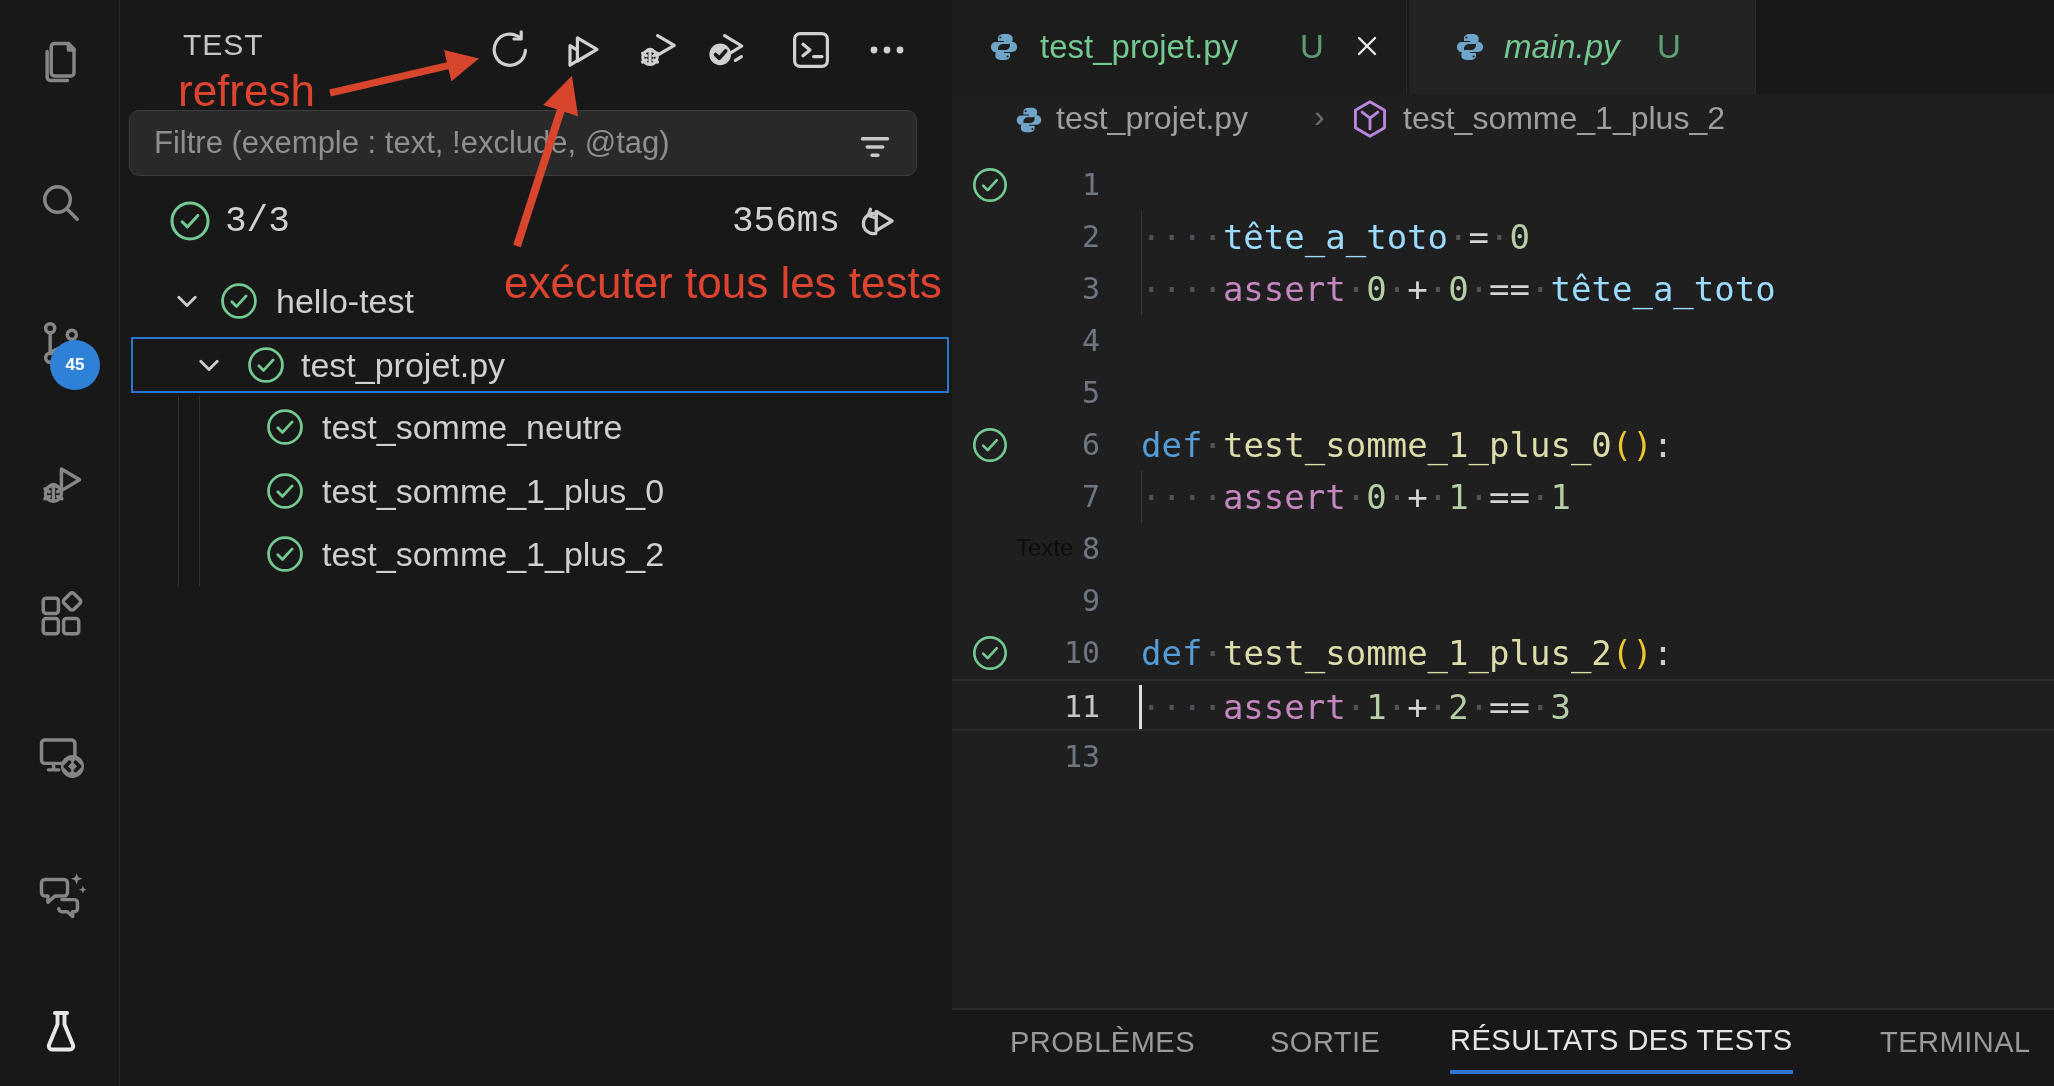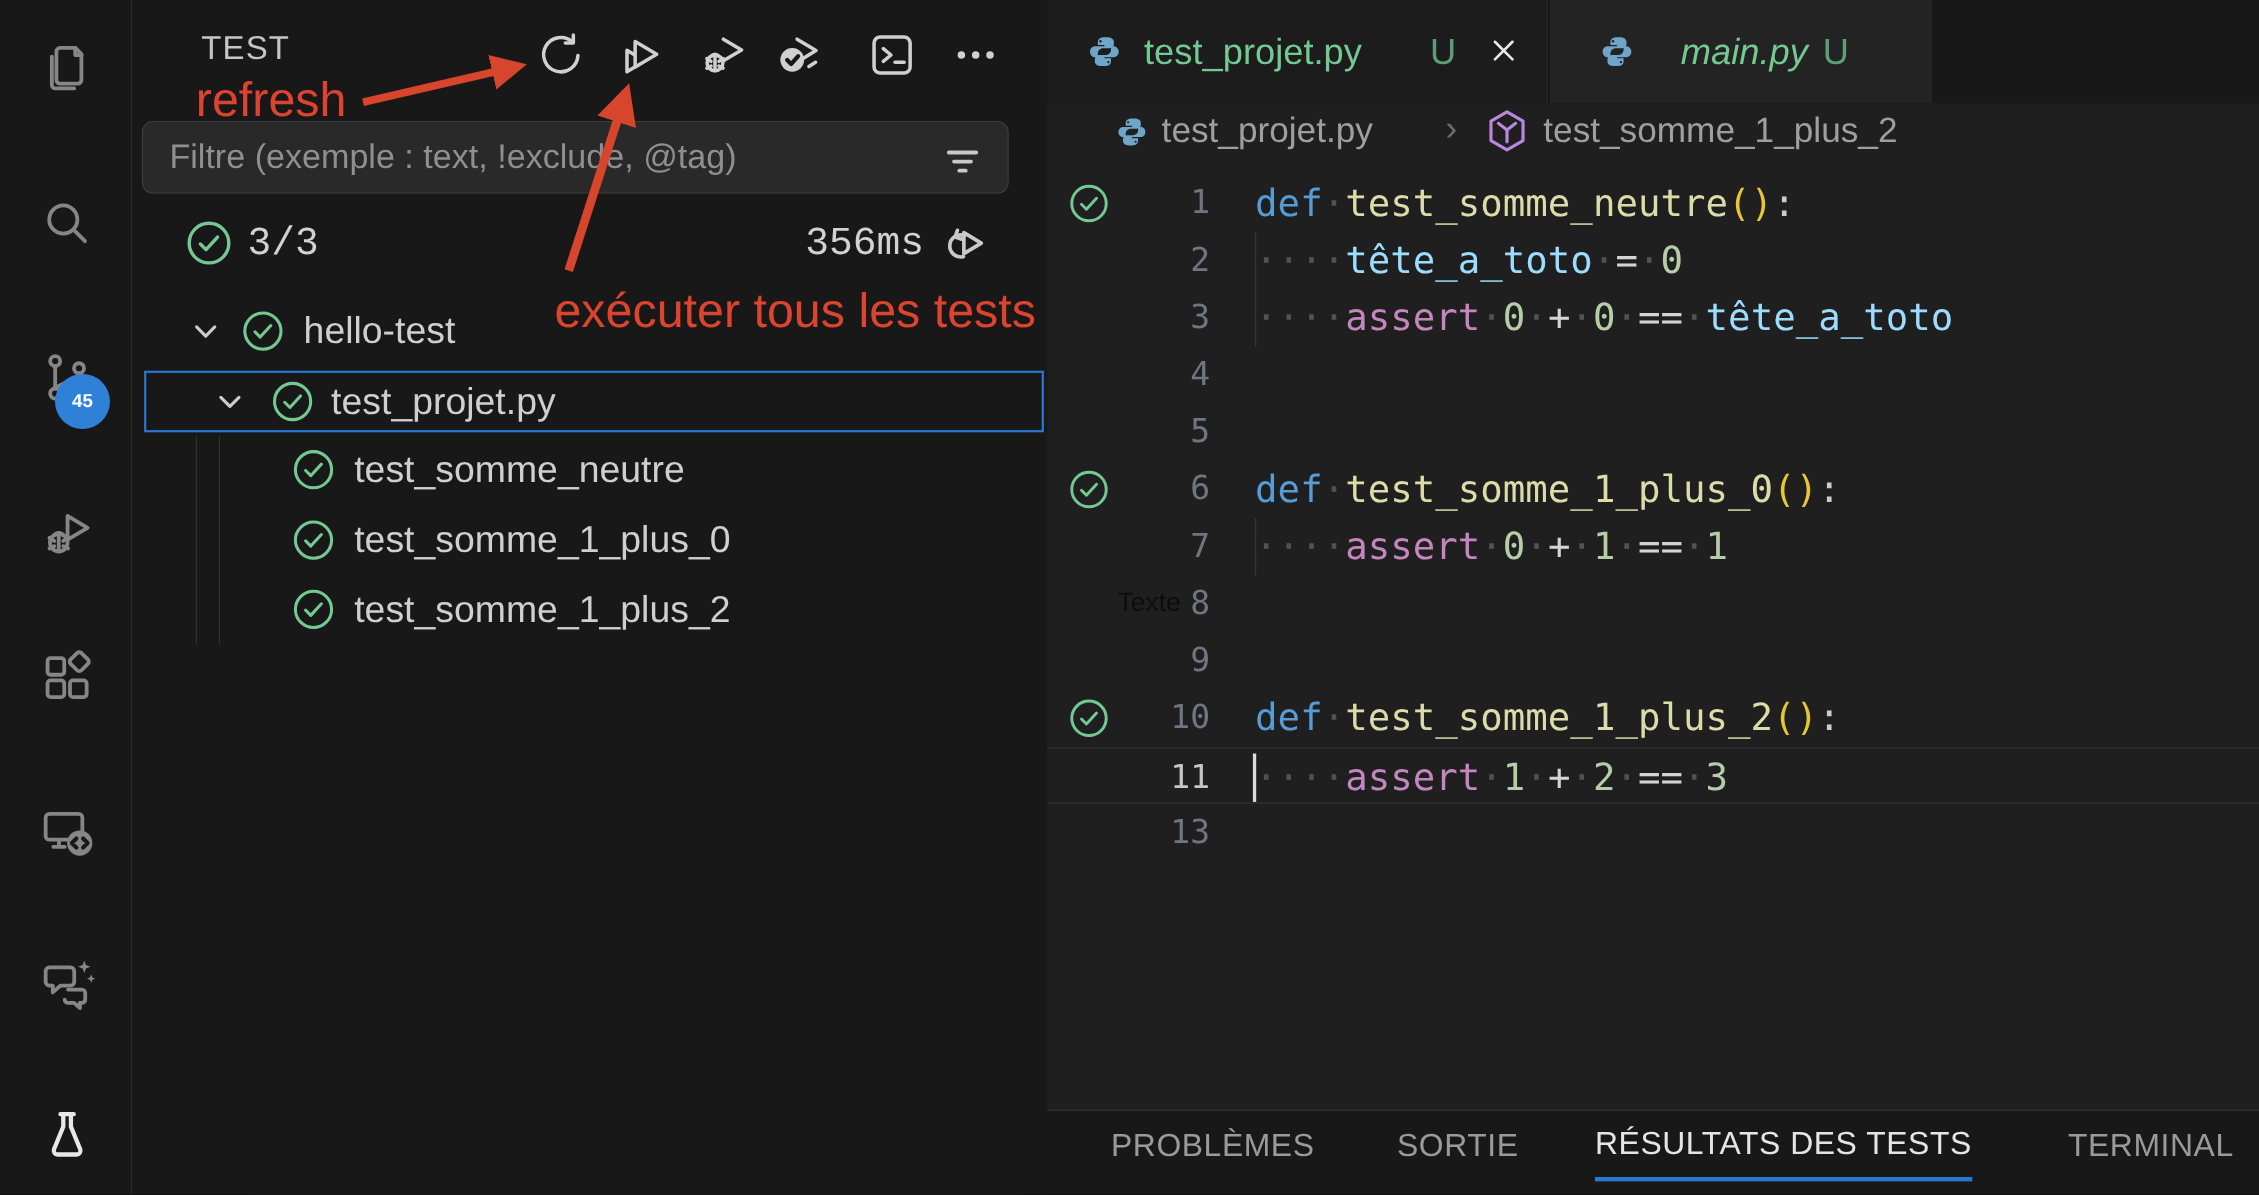--- a/index.html
+++ b/index.html
@@ -273,21 +273,21 @@
               <path d="M6 6l12 12M18 6 6 18" stroke-width="1.8"></path>
             </svg></span>
         </div>
         <div class="tab preview" style="left: 457px; width: 347px; background: rgb(35, 35, 35); border-right: 1px solid rgb(43, 43, 43);">
           <span class="pyicon" style="left: 45px;"><svg viewBox="0 0 24 24">
               <path fill="#6fa5c8" d="M11.9 2.2c-2.7 0-4.4 1.2-4.4 3.2v2.1h4.5v.8H5.7c-2 0-3.5 1.6-3.5 3.7s1.5 3.8 3.5 3.8h1.8v-2.5c0-2 1.7-3.6 3.7-3.6h4.3c1.7 0 3-1.4 3-3.1V5.4c0-2-1.9-3.2-4.6-3.2z"></path>
               <path fill="#6fa5c8" d="M12.1 21.8c2.7 0 4.4-1.2 4.4-3.2v-2.1H12v-.8h6.3c2 0 3.5-1.6 3.5-3.7s-1.5-3.8-3.5-3.8h-1.8v2.5c0 2-1.7 3.6-3.7 3.6H8.5c-1.7 0-3 1.4-3 3.1v1.2c0 2 1.9 3.2 4.6 3.2z"></path>
               <circle cx="9.3" cy="4.9" r=".8" fill="#1f1f1f"></circle>
               <circle cx="14.7" cy="19.1" r=".8" fill="#1f1f1f"></circle>
             </svg></span>
-          <span class="tab-label" style="left: 95px; margin-left: 24px;">main.py</span>
+          <span class="tab-label" style="left: 95px;">main.py</span>
           <span class="tab-git" style="left: 248px;">U</span>
         </div>
       </div>
     <div id="breadcrumb">
       <span id="crumb-pyicon"><svg viewBox="0 0 24 24">
             <path fill="#6fa5c8" d="M11.9 2.2c-2.7 0-4.4 1.2-4.4 3.2v2.1h4.5v.8H5.7c-2 0-3.5 1.6-3.5 3.7s1.5 3.8 3.5 3.8h1.8v-2.5c0-2 1.7-3.6 3.7-3.6h4.3c1.7 0 3-1.4 3-3.1V5.4c0-2-1.9-3.2-4.6-3.2z"></path>
             <path fill="#6fa5c8" d="M12.1 21.8c2.7 0 4.4-1.2 4.4-3.2v-2.1H12v-.8h6.3c2 0 3.5-1.6 3.5-3.7s-1.5-3.8-3.5-3.8h-1.8v2.5c0 2-1.7 3.6-3.7 3.6H8.5c-1.7 0-3 1.4-3 3.1v1.2c0 2 1.9 3.2 4.6 3.2z"></path>
             <circle cx="9.3" cy="4.9" r=".8" fill="#1f1f1f"></circle>
             <circle cx="14.7" cy="19.1" r=".8" fill="#1f1f1f"></circle>
           </svg></span>
@@ -299,21 +299,20 @@
           </svg></span>
       <span class="crumb" style="left:451px;">test_somme_1_plus_2</span>
     </div>
     <div id="code-area">
         <div class="code-row" style="top: 159px;">
           <span class="gutter-check"><svg viewBox="0 0 24 24" fill="none" stroke="#73c991" stroke-width="1.6" stroke-linecap="round" stroke-linejoin="round">
               <circle cx="12" cy="12" r="9.4"></circle>
               <path d="m7.9 12.4 2.7 2.7 5.5-6"></path>
             </svg></span>
           <span class="lnum">1</span>
-          <span class="code-text"><span class="tk-kw">def</span><span class="tk-ws">·</span><span class="tk-fn">test_somme_neutre</span><span class="tk-br">()</span><span class="tk-pu">:</span></span>
         </div>
         <div class="code-row" style="top: 211px;">
           <span class="lnum">2</span>
           <span class="indent-guide-code"></span>
           <span class="code-text"><span class="tk-ws">····</span><span class="tk-var">tête_a_toto</span><span class="tk-ws">·</span><span class="tk-op">=</span><span class="tk-ws">·</span><span class="tk-num">0</span></span>
         </div>
         <div class="code-row" style="top: 263px;">
           <span class="lnum">3</span>
           <span class="indent-guide-code"></span>
           <span class="code-text"><span class="tk-ws">····</span><span class="tk-as">assert</span><span class="tk-ws">·</span><span class="tk-num">0</span><span class="tk-ws">·</span><span class="tk-op">+</span><span class="tk-ws">·</span><span class="tk-num">0</span><span class="tk-ws">·</span><span class="tk-op">==</span><span class="tk-ws">·</span><span class="tk-var">tête_a_toto</span></span>

